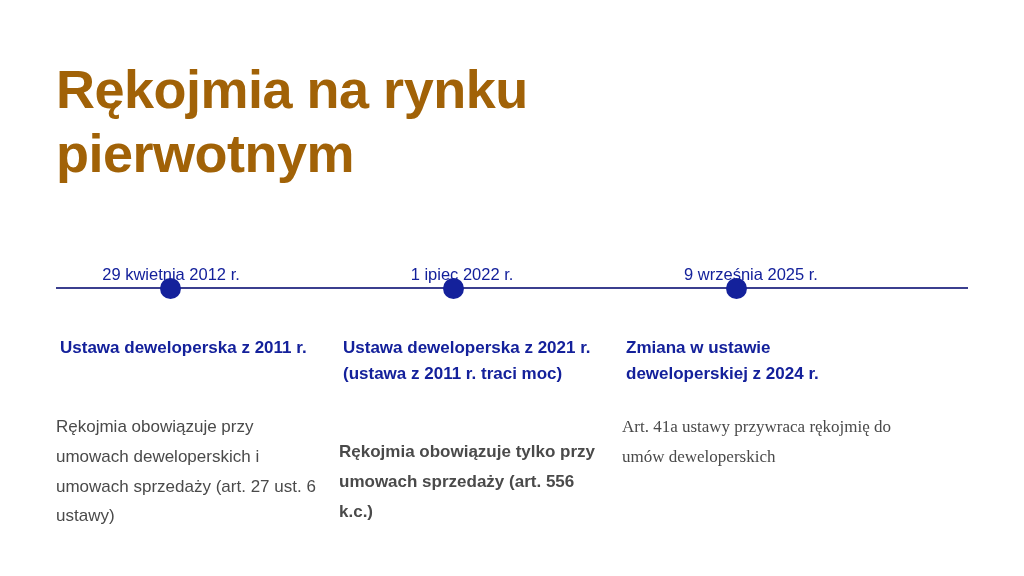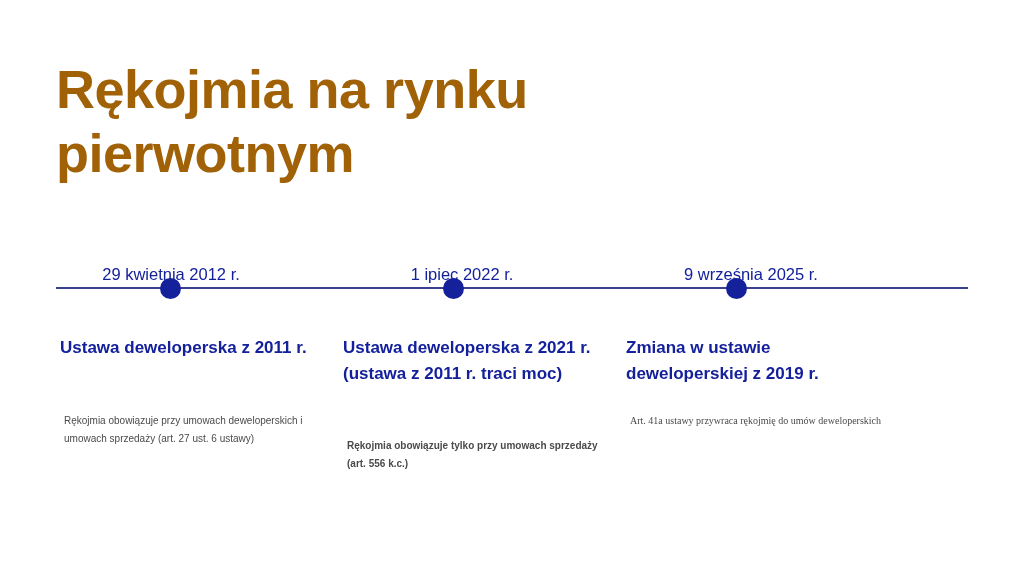--- a/index.html
+++ b/index.html
@@ -91,23 +91,23 @@
     left: 4px;
     width: 270px;
     font-size: 17px;
     line-height: 1.55;
     font-weight: bold;
     color: #14219b;
   }
 
   .tl-body {
     position: absolute;
-    left: 8px;
+    left: 0;
     width: 270px;
-    font-size: 10px;
+    font-size: 17px;
     line-height: 1.75;
     color: #4a4a4a;
   }
   .tl-item.i0 .tl-body { top: 187px; }
   .tl-item.i1 .tl-body { top: 212px; font-weight: bold; }
   .tl-item.i2 .tl-body { top: 187px; font-family: Liberation Serif, serif; }
 
   .tl-item.i1 .tl-date { left: 8px; }
   .tl-item.i2 .tl-date { left: 14px; }
 </style>
@@ -132,18 +132,18 @@
     <div class="tl-item i1">
       <div class="tl-date">1 ipiec 2022 r.</div>
       <div class="tl-dot"></div>
       <div class="tl-heading">Ustawa deweloperska z 2021 r. (ustawa z 2011 r. traci moc)</div>
       <div class="tl-body">Rękojmia obowiązuje tylko przy umowach sprzedaży (art. 556 k.c.)</div>
     </div>
 
     <div class="tl-item i2">
       <div class="tl-date">9 września 2025 r.</div>
       <div class="tl-dot"></div>
-      <div class="tl-heading">Zmiana w ustawie deweloperskiej z 2019 r.</div>
+      <div class="tl-heading">Zmiana w ustawie deweloperskiej z 2024 r.</div>
       <div class="tl-body">Art. 41a ustawy przywraca rękojmię do umów deweloperskich</div>
     </div>
 
   </div>
 </div>
 
 </body></html>

